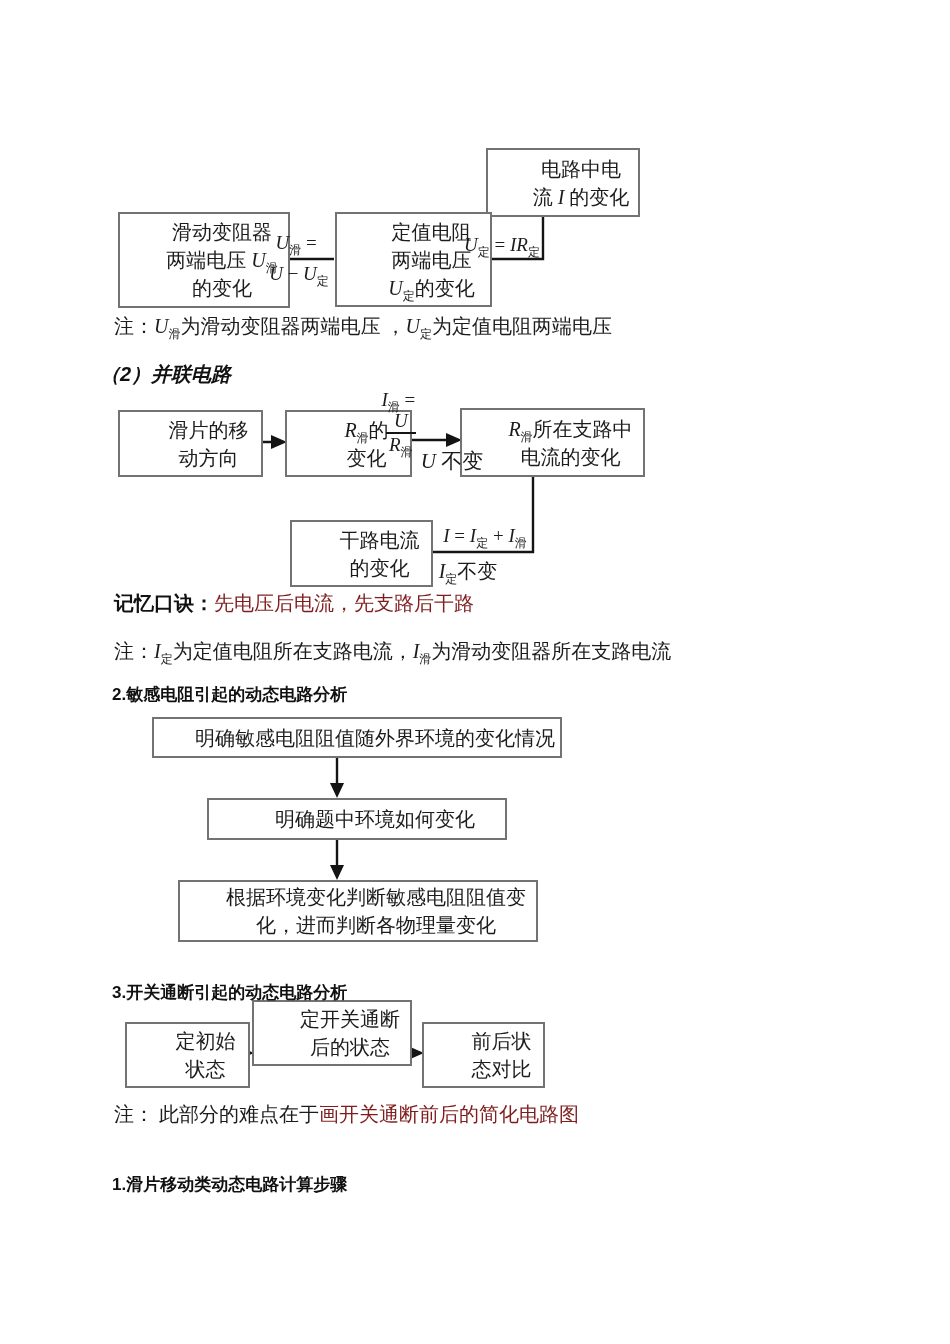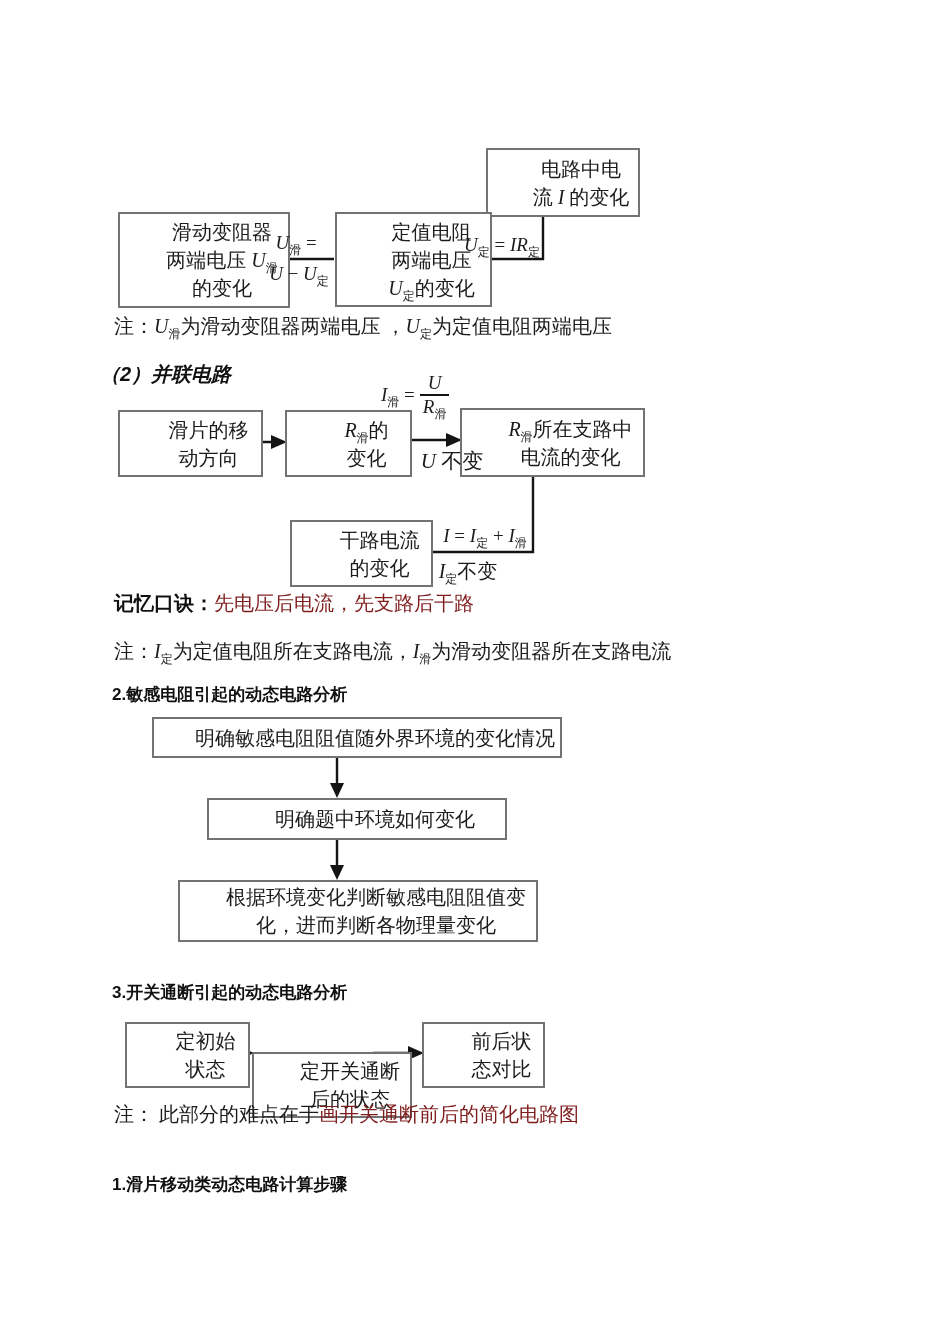--- a/index.html
+++ b/index.html
@@ -93,21 +93,21 @@
   <div class="box" style="left:285px;top:410px;width:87px;height:63px;">
     <div><span class="var">R</span><sub>滑</sub><span>的</span></div>
     <div>变化</div>
   </div>
 
   <div class="box" style="left:460px;top:408px;width:145px;height:65px;">
     <div><span class="var">R</span><sub>滑</sub><span>所在支路中</span></div>
     <div>电流的变化</div>
   </div>
 
-  <div class="fracwrap" style="left:381px;top:373px;">
+  <div class="fracwrap" style="left:381px;top:389px;flex-direction:column;">
     <span><span class="var">I</span><sub>滑</sub><span> =</span></span>
     <span class="frac">
       <span class="num"><span class="var">U</span></span>
       <span class="bar"></span>
       <span class="den"><span class="var">R</span><sub>滑</sub></span>
     </span>
   </div>
   <div class="lbl ctr" style="left:408px;top:447px;font-size:21px;margin-left:44px;"><span class="var">U</span><span> 不变</span></div>
 
   <div class="box" style="left:290px;top:520px;width:103px;height:63px;">
@@ -139,21 +139,21 @@
     <div>化，进而判断各物理量变化</div>
   </div>
 
   <div class="hd" style="left:112px;top:981px;">3.开关通断引起的动态电路分析</div>
 
   <div class="box" style="left:125px;top:1022px;width:85px;height:62px;">
     <div>定初始</div>
     <div>状态</div>
   </div>
 
-  <div class="box" style="left:252px;top:1052px;width:120px;height:62px;">
+  <div class="box" style="left:252px;top:1000px;width:120px;height:62px;">
     <div>定开关通断</div>
     <div>后的状态</div>
   </div>
 
   <div class="box" style="left:422px;top:1022px;width:83px;height:62px;">
     <div>前后状</div>
     <div>态对比</div>
   </div>
 
   <div class="note" style="left:114px;top:1101px;">

